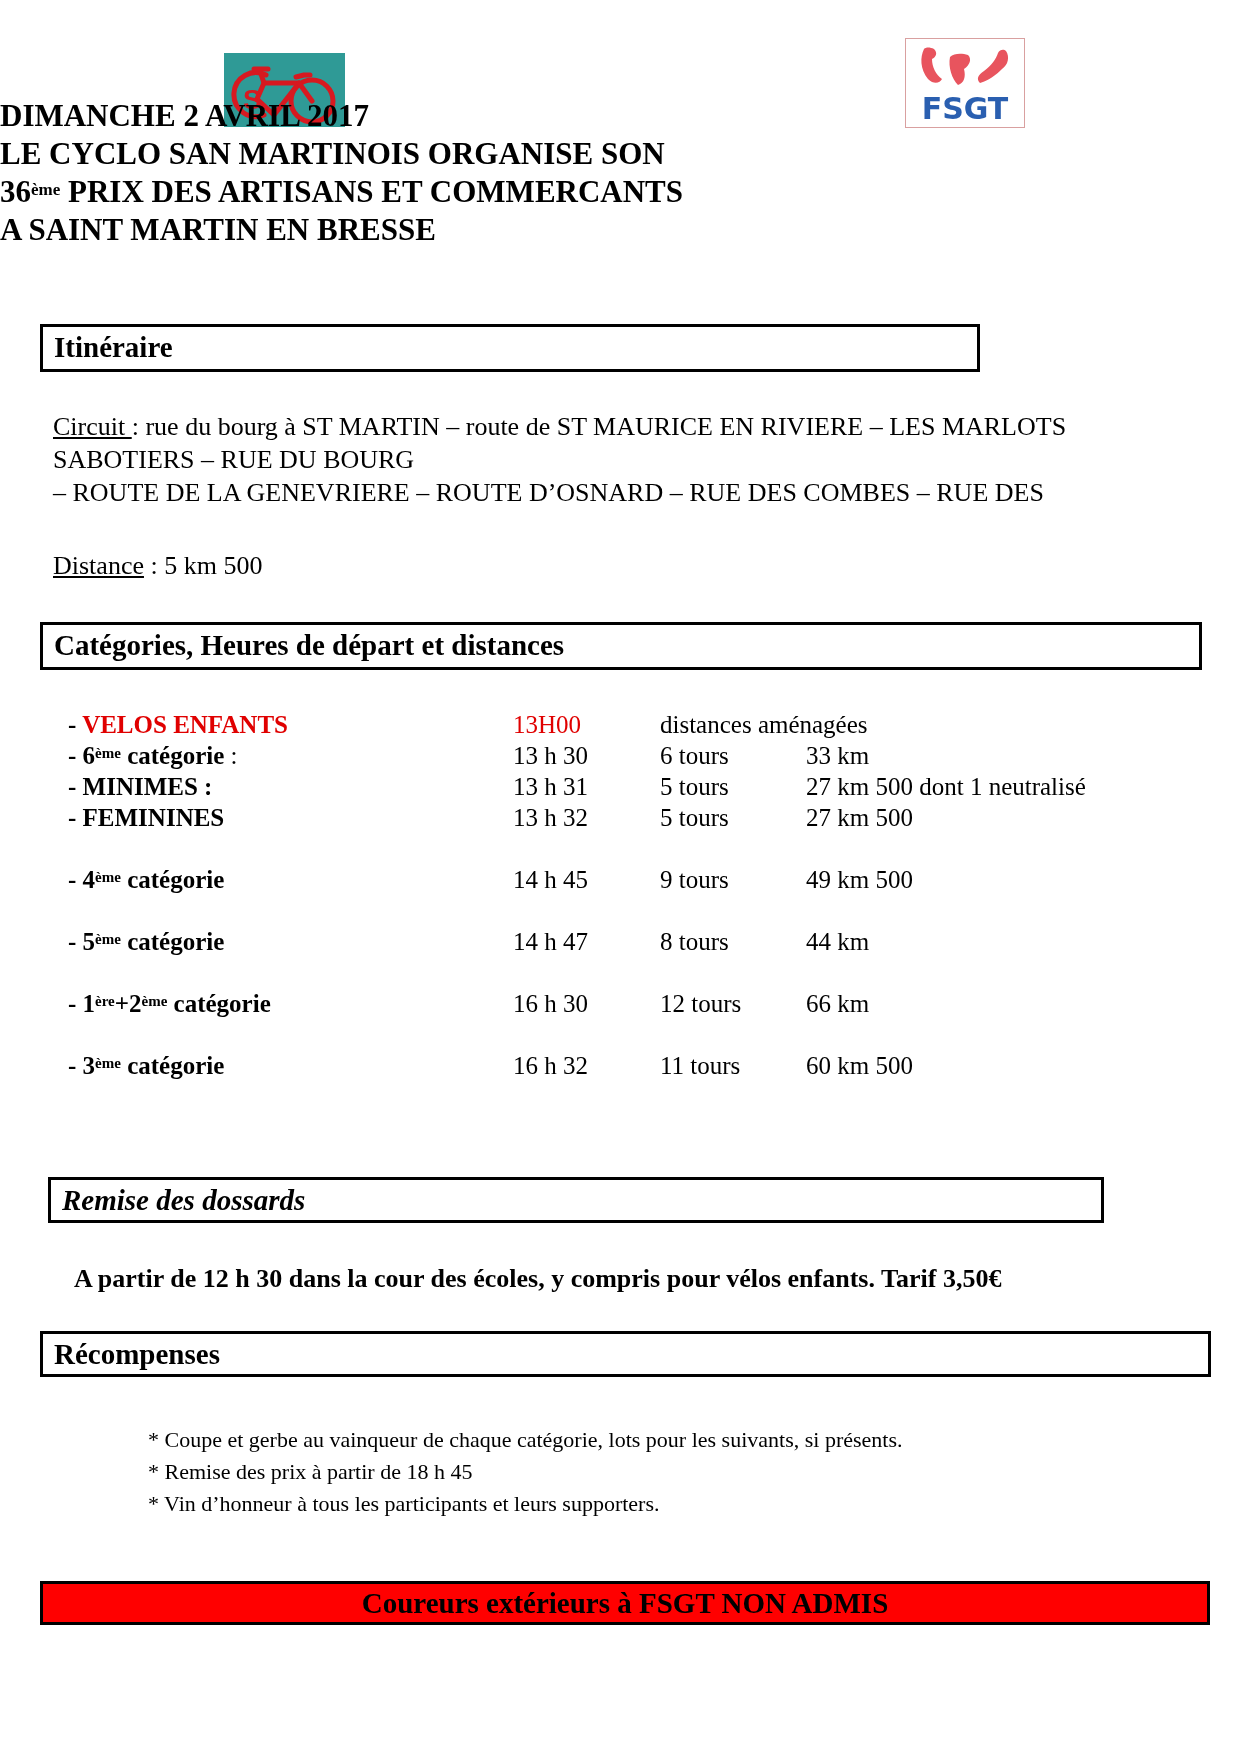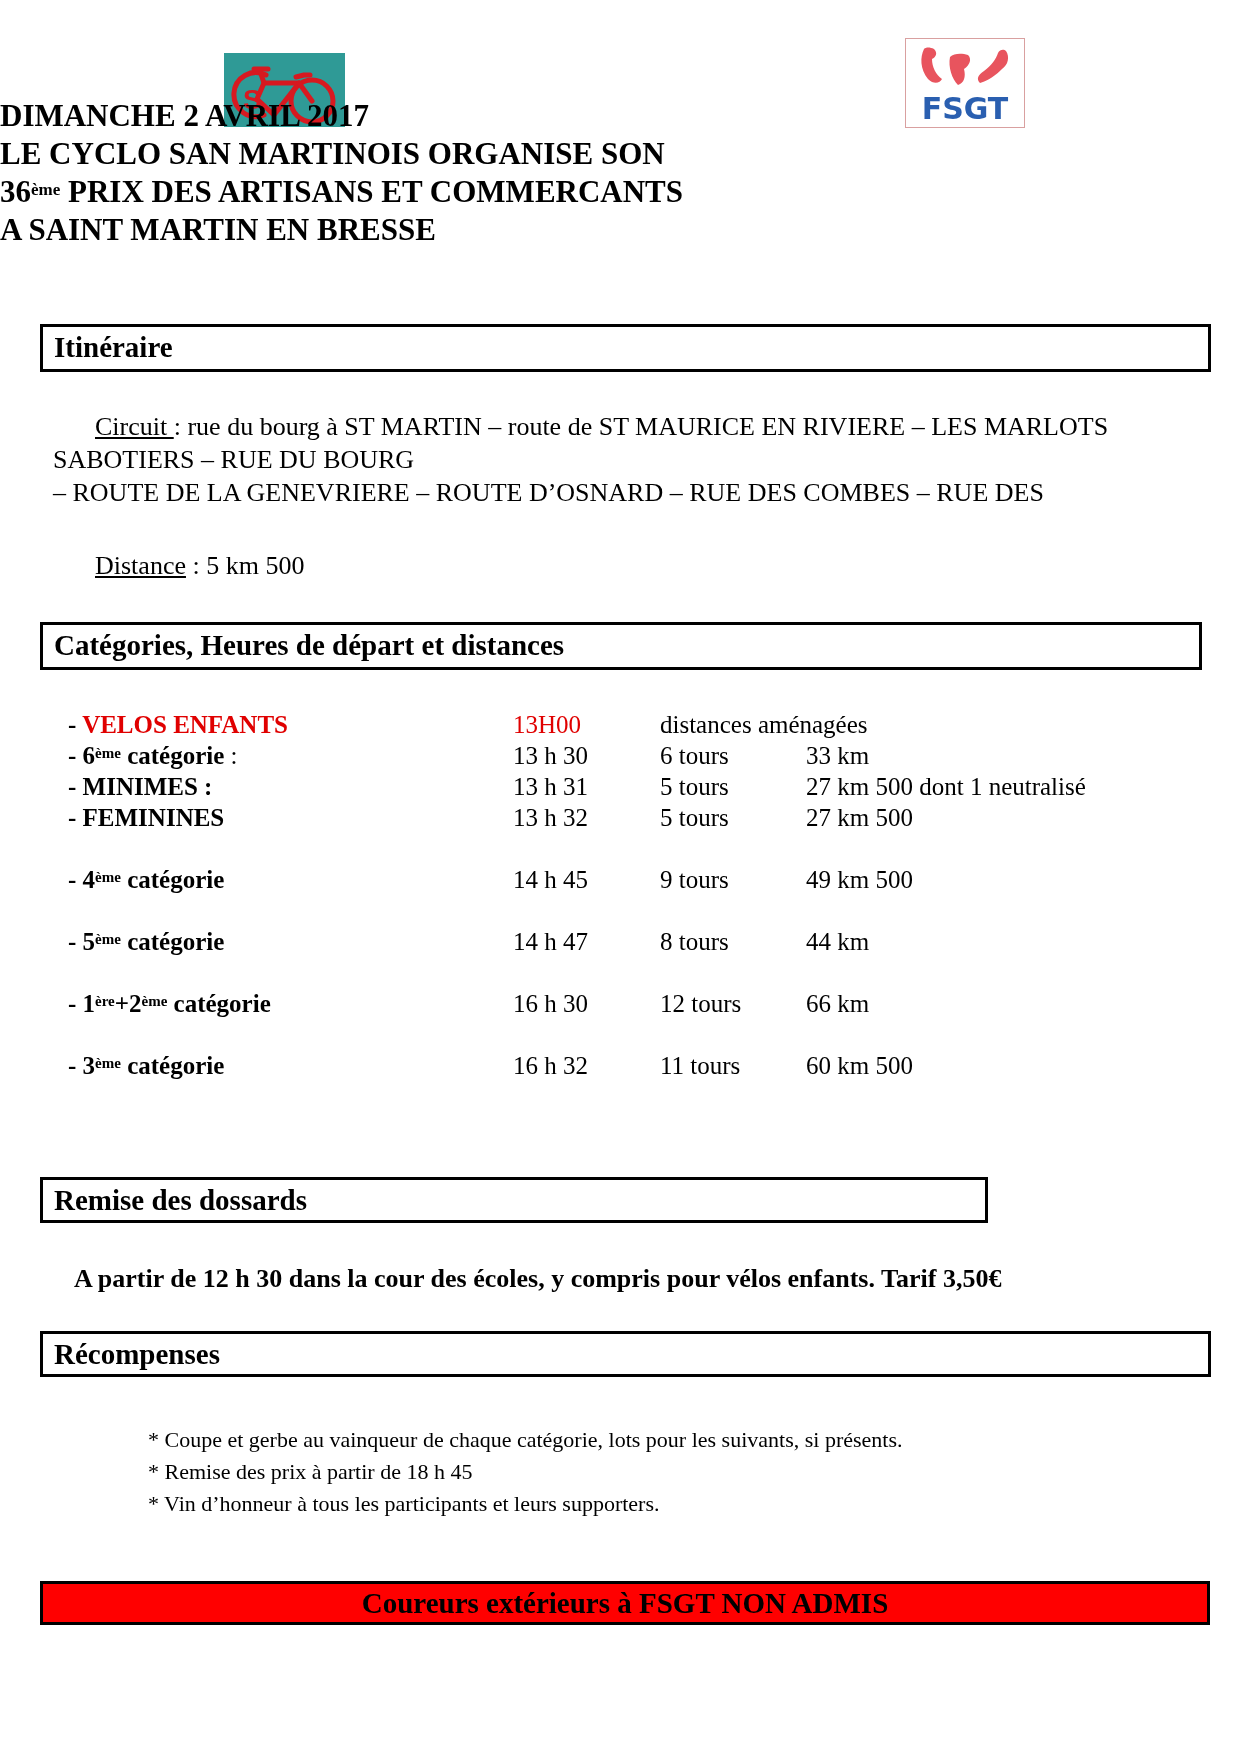--- a/index.html
+++ b/index.html
@@ -17,21 +17,21 @@
            font-size:31px; line-height:38px; letter-spacing:0px; }
   .title .line { display:block; white-space:nowrap; }
   .title sup { font-size:17px; vertical-align:top; position:relative; top:-2px; }
 
   
   .section-box { border:3px solid #000; box-sizing:border-box; background:#fff; }
   .section-box .hdr { position:absolute; left:11px; top:0; font-weight:bold;
                       font-size:29px; line-height:40px; }
 
   .body-text { font-size:26px; line-height:33px; white-space:nowrap; }
-  .u { text-decoration:underline;margin-left:42px; }
+  .u { text-decoration:underline; }
 
   
   .cat-row { position:absolute; left:0; width:1240px; height:32px; font-size:25px; line-height:32px; }
   .cat-row span { position:absolute; top:0; white-space:nowrap; }
   .c-label { left:68px; font-weight:bold; }
   .c-label sup { font-size:15px; vertical-align:top; position:relative; top:-3px; }
   .c-time { left:513px; }
   .c-tours { left:660px; }
   .c-dist { left:806px; }
 
@@ -72,21 +72,21 @@
   </svg>
 </div>
 
 <div class="abs title" style="top:97px;">
   <span class="line">DIMANCHE 2 AVRIL 2017</span>
   <span class="line">LE CYCLO SAN MARTINOIS ORGANISE SON</span>
   <span class="line"><span>36</span><sup>ème</sup><span> PRIX DES ARTISANS ET COMMERCANTS</span></span>
   <span class="line">A  SAINT MARTIN EN BRESSE</span>
 </div>
 
-<div class="abs section-box" style="left:40px; top:324px; width:1171px; height:48px;">
+<div class="abs section-box" style="left:40px; top:324px; width:940px; height:48px;">
   <span class="hdr">Itinéraire</span>
 </div>
 
 <div class="abs body-text" style="left:53px; top:410px;">
   <div><span class="u">Circuit </span><span>: rue du bourg à ST MARTIN – route de ST MAURICE EN RIVIERE – LES MARLOTS</span></div>
   <div>SABOTIERS – RUE DU BOURG</div>
   <div>– ROUTE DE LA GENEVRIERE – ROUTE D’OSNARD – RUE DES COMBES – RUE DES</div>
 </div>
 
 <div class="abs body-text" style="left:53px; top:549px;">
@@ -140,21 +140,21 @@
       <span class="c-dist">66 km</span>
     </div>
     <div class="cat-row" style="top: 1050px;">
       <span class="c-label"><span style="position: static;">- </span><span style="position: static;">3</span><sup>ème</sup><span style="position: static;"> catégorie</span></span>
       <span class="c-time">16 h 32</span>
       <span class="c-tours">11 tours</span>
       <span class="c-dist">60 km 500</span>
     </div>
   </div>
 
-<div class="abs section-box" style="left:40px; top:1177px; width:948px; height:46px;">
+<div class="abs section-box" style="left:48px; top:1177px; width:1056px; height:46px;font-style:italic;">
   <span class="hdr">Remise des dossards</span>
 </div>
 <div class="abs bold-line" style="left:74px; top:1262px;">A partir de 12 h 30 dans la cour des écoles, y compris pour vélos enfants. Tarif 3,50€</div>
 
 <div class="abs section-box" style="left:40px; top:1331px; width:1171px; height:46px;">
   <span class="hdr">Récompenses</span>
 </div>
 <div class="abs" style="left:148px; top:1424px;">
   <div class="bullet">* Coupe et gerbe au vainqueur de chaque catégorie, lots pour les suivants, si présents.</div>
   <div class="bullet">* Remise des prix à partir de 18 h 45</div>

